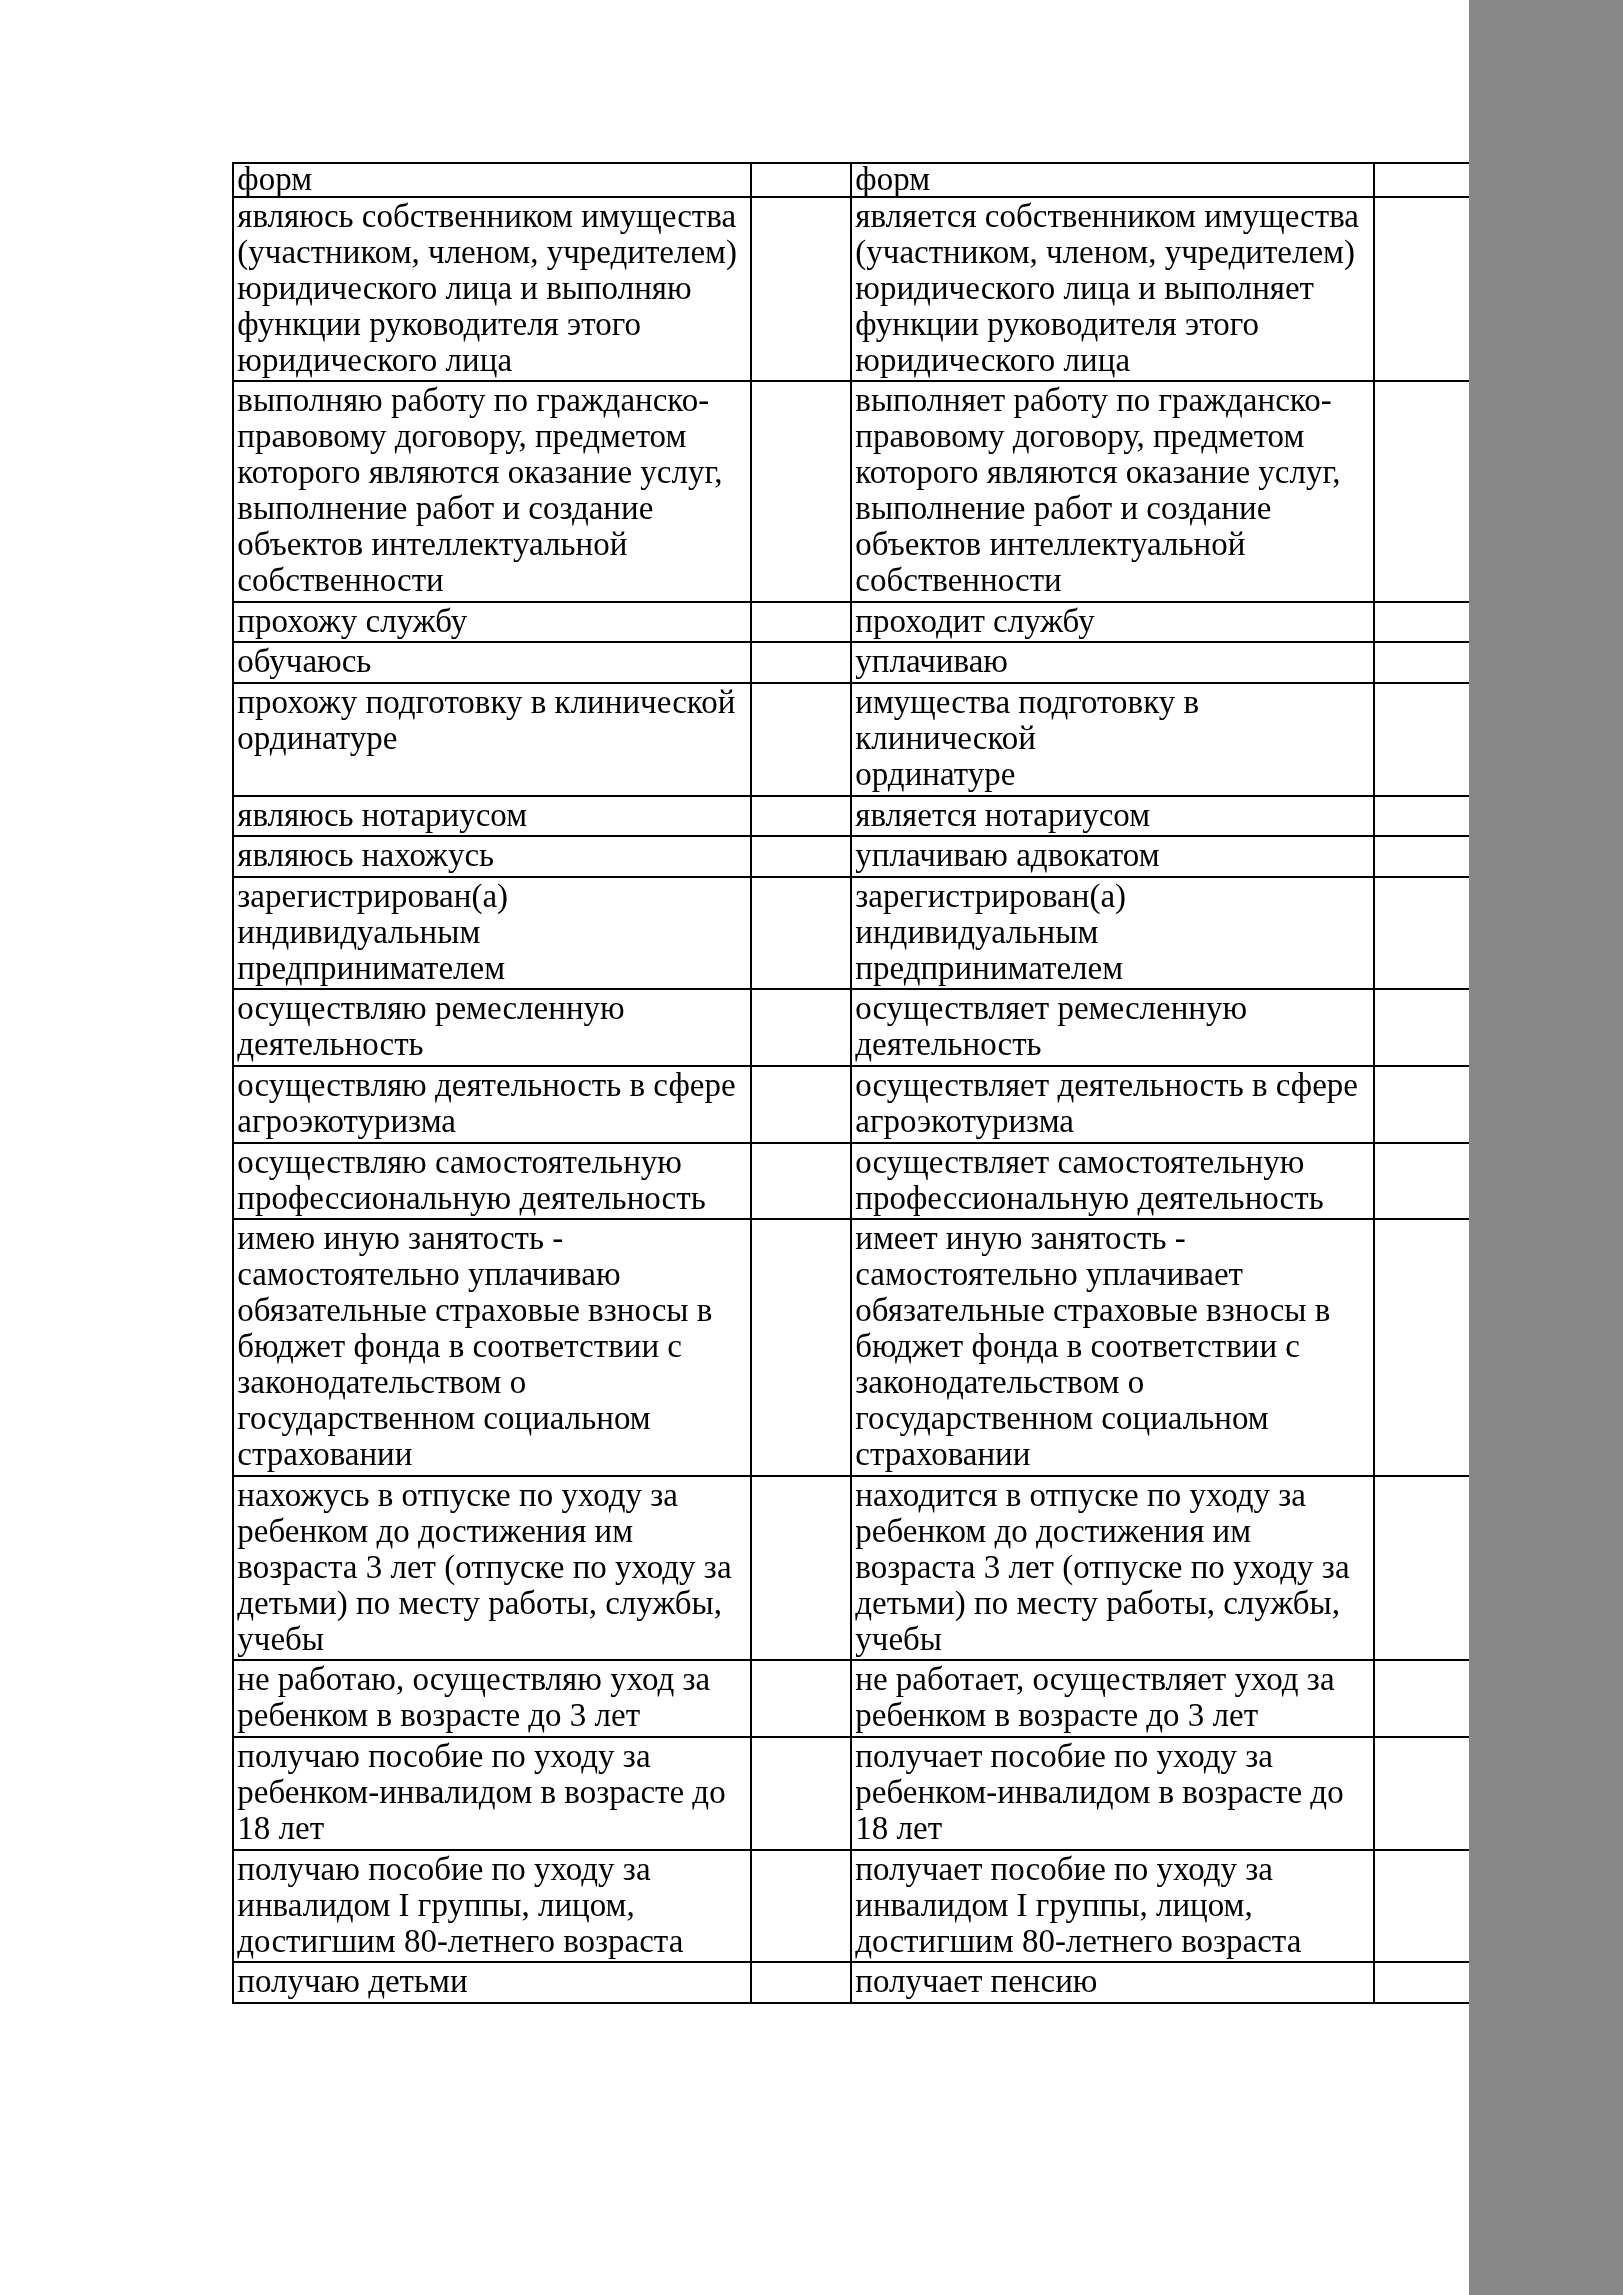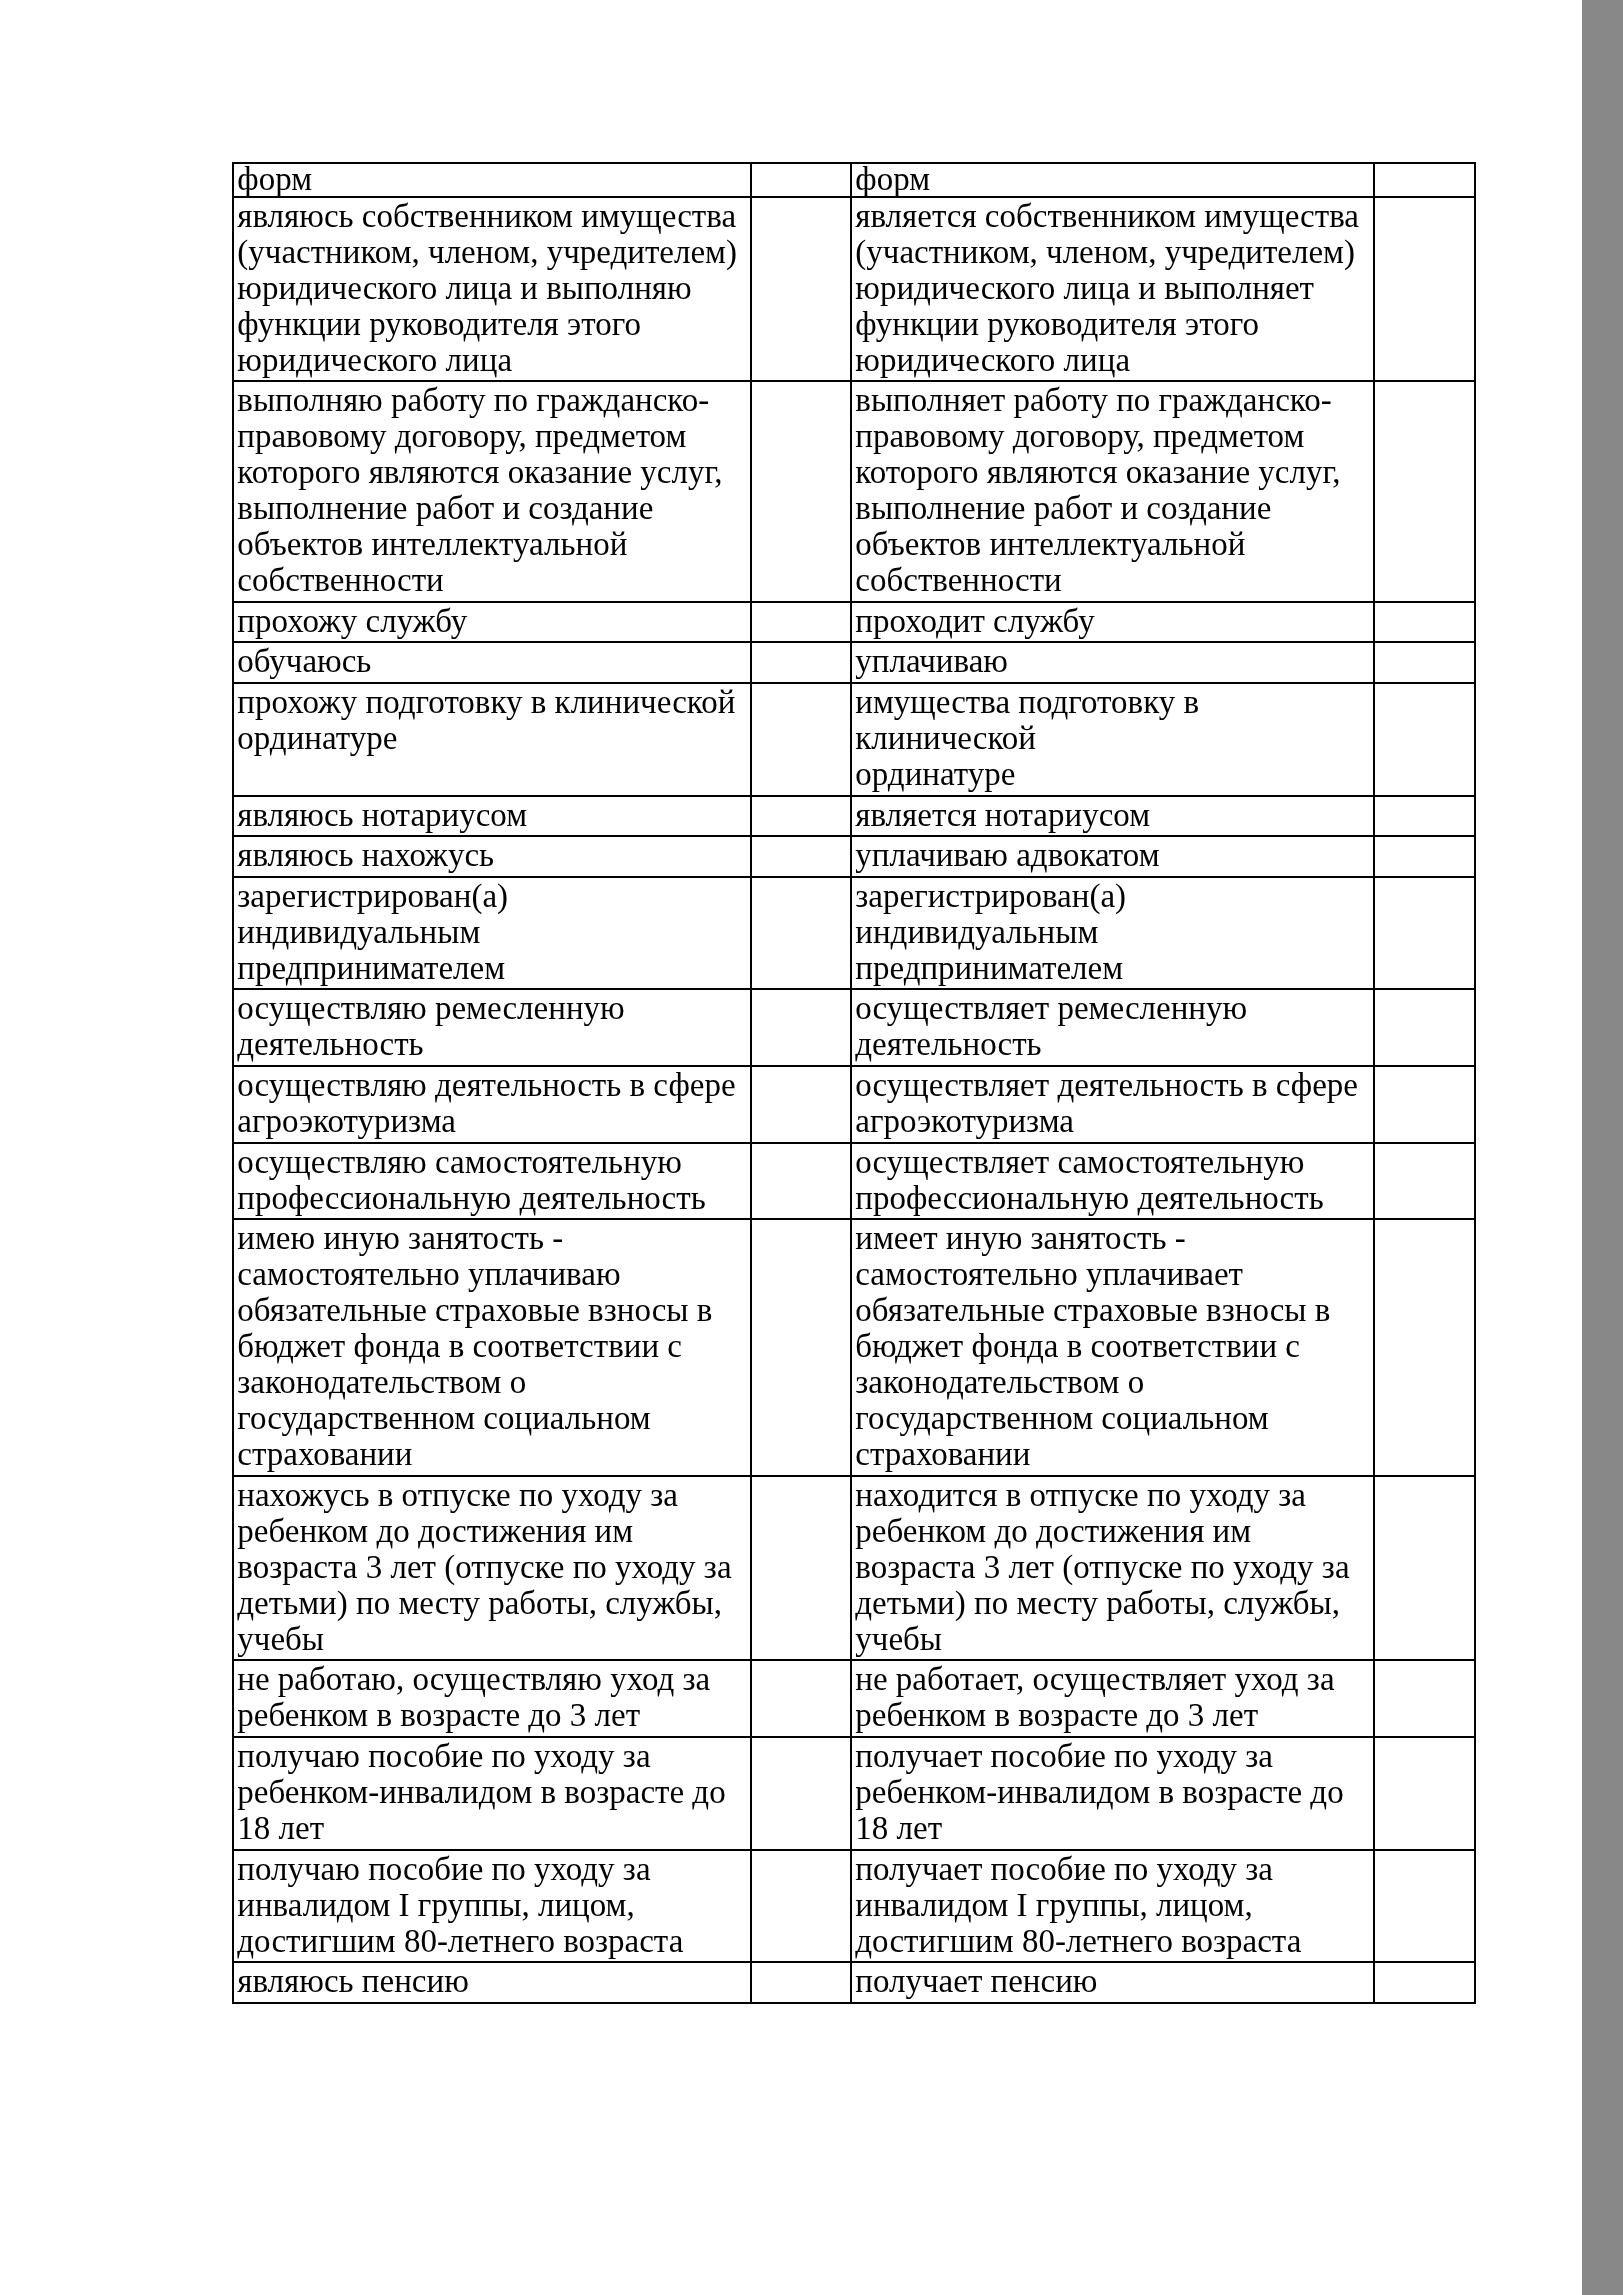--- a/index.html
+++ b/index.html
@@ -1,18 +1,18 @@
 <!DOCTYPE html>
 <html style="font-size:10.5px"><head>
 <meta charset="utf-8">
 <style>
   html, body { margin: 0; padding: 0; background: #888; }
   .page {
     position: relative;
-    width: 1582px;
+    width: 1469px;
     height: 2295px;
     background: #ffffff;
     overflow: hidden;
     font-family: "Liberation Serif", "DejaVu Serif", serif;
     color: #000000;
   }
   table.status-table {
     position: absolute;
     left: 232px;
     top: 162px;
@@ -202,21 +202,21 @@
         <td>получаю пособие по уходу за
 инвалидом I группы, лицом,
 достигшим 80-летнего возраста</td>
         <td class="mark-cell"></td>
         <td>получает пособие по уходу за
 инвалидом I группы, лицом,
 достигшим 80-летнего возраста</td>
         <td class="mark-cell"></td>
       </tr>
       <tr>
-        <td>являюсь пенсию</td>
+        <td>получаю детьми</td>
         <td class="mark-cell"></td>
         <td>получает пенсию</td>
         <td class="mark-cell"></td>
       </tr>
     </tbody>
   </table>
 </div>
 
 
 </body></html>

